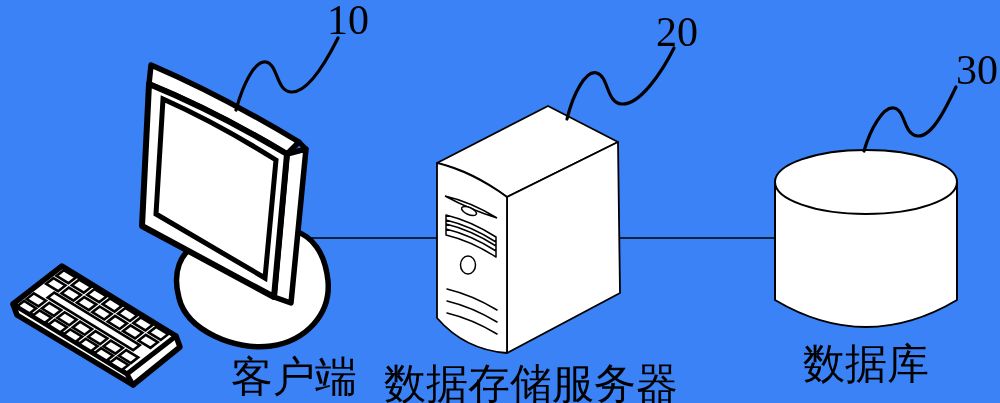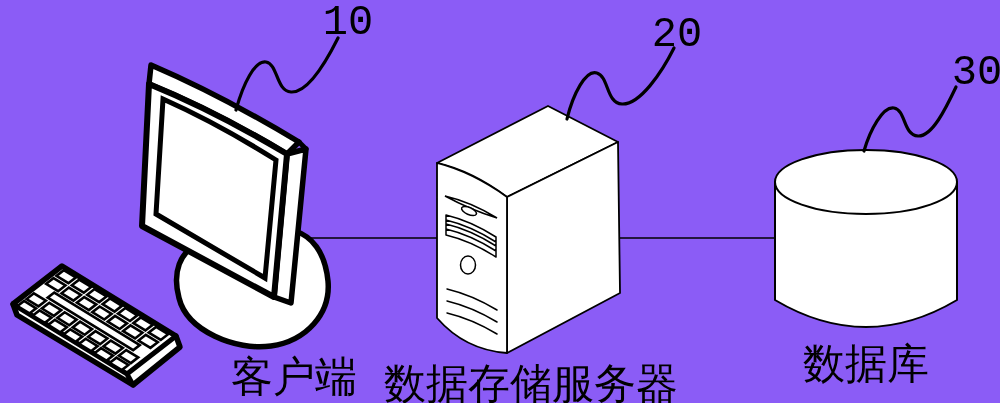--- a/index.html
+++ b/index.html
@@ -1,22 +1,22 @@
 <!DOCTYPE html>
 <html><head>
 <meta charset="utf-8">
 <style>
   html, body { margin: 0; padding: 0; background: #ffffff; }
   .stage {
     position: relative;
     width: 1000px;
     height: 403px;
-    background: #8b5cf6;
+    background: #3b82f6;
     overflow: hidden;
-    font-family: Liberation Mono, monospace;
+    font-family: Liberation Serif, serif;
   }
   svg { display: block; }
   .thick  { fill: #ffffff; stroke: #000000; stroke-width: 5.5; stroke-linejoin: round; }
   .thick6 { fill: #ffffff; stroke: #000000; stroke-width: 6;   stroke-linejoin: round; }
   .thin   { fill: #ffffff; stroke: #000000; stroke-width: 1.8; stroke-linejoin: round; }
   .detail { fill: none;    stroke: #000000; stroke-width: 1.5; stroke-linecap: round; }
   .edge5  { fill: none;    stroke: #000000; stroke-width: 5;   stroke-linecap: round; }
   .conn   { fill: none;    stroke: #000000; stroke-width: 1.4; }
   .leader { fill: none;    stroke: #000000; stroke-width: 3.2; stroke-linecap: round; }
   .key    { fill: #ffffff; stroke: #000000; stroke-width: 2.6; vector-effect: non-scaling-stroke; }

